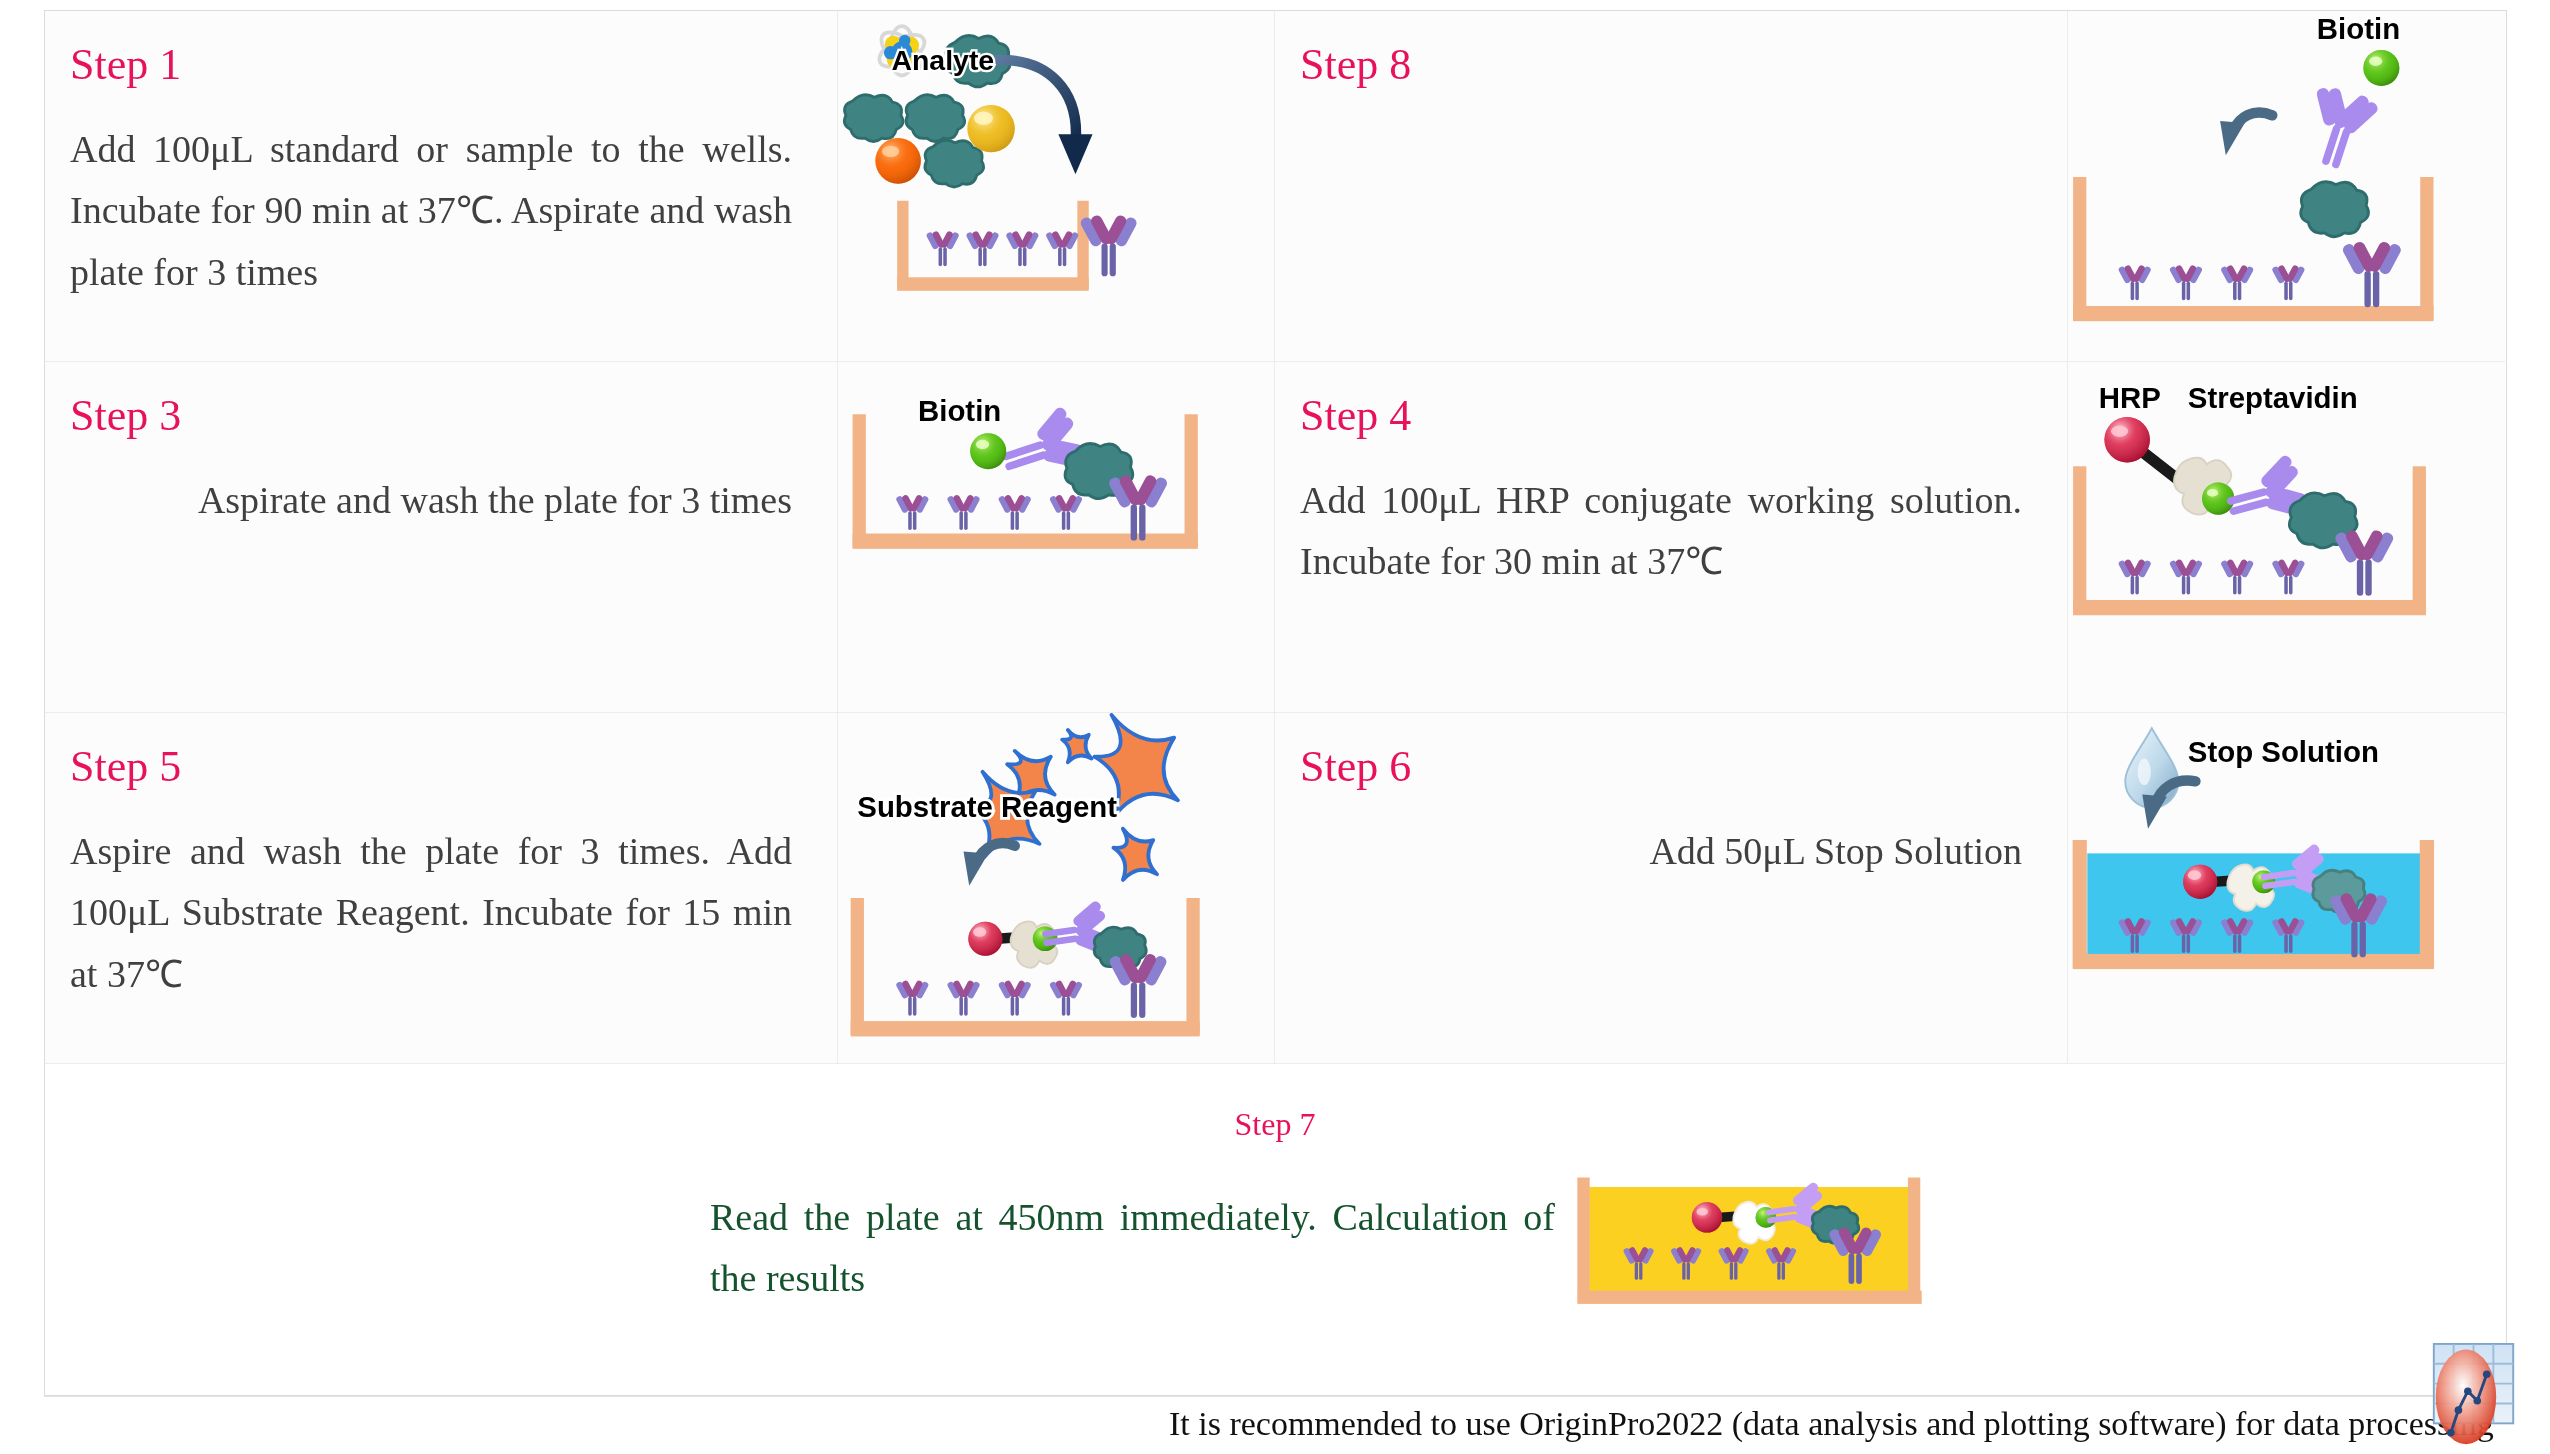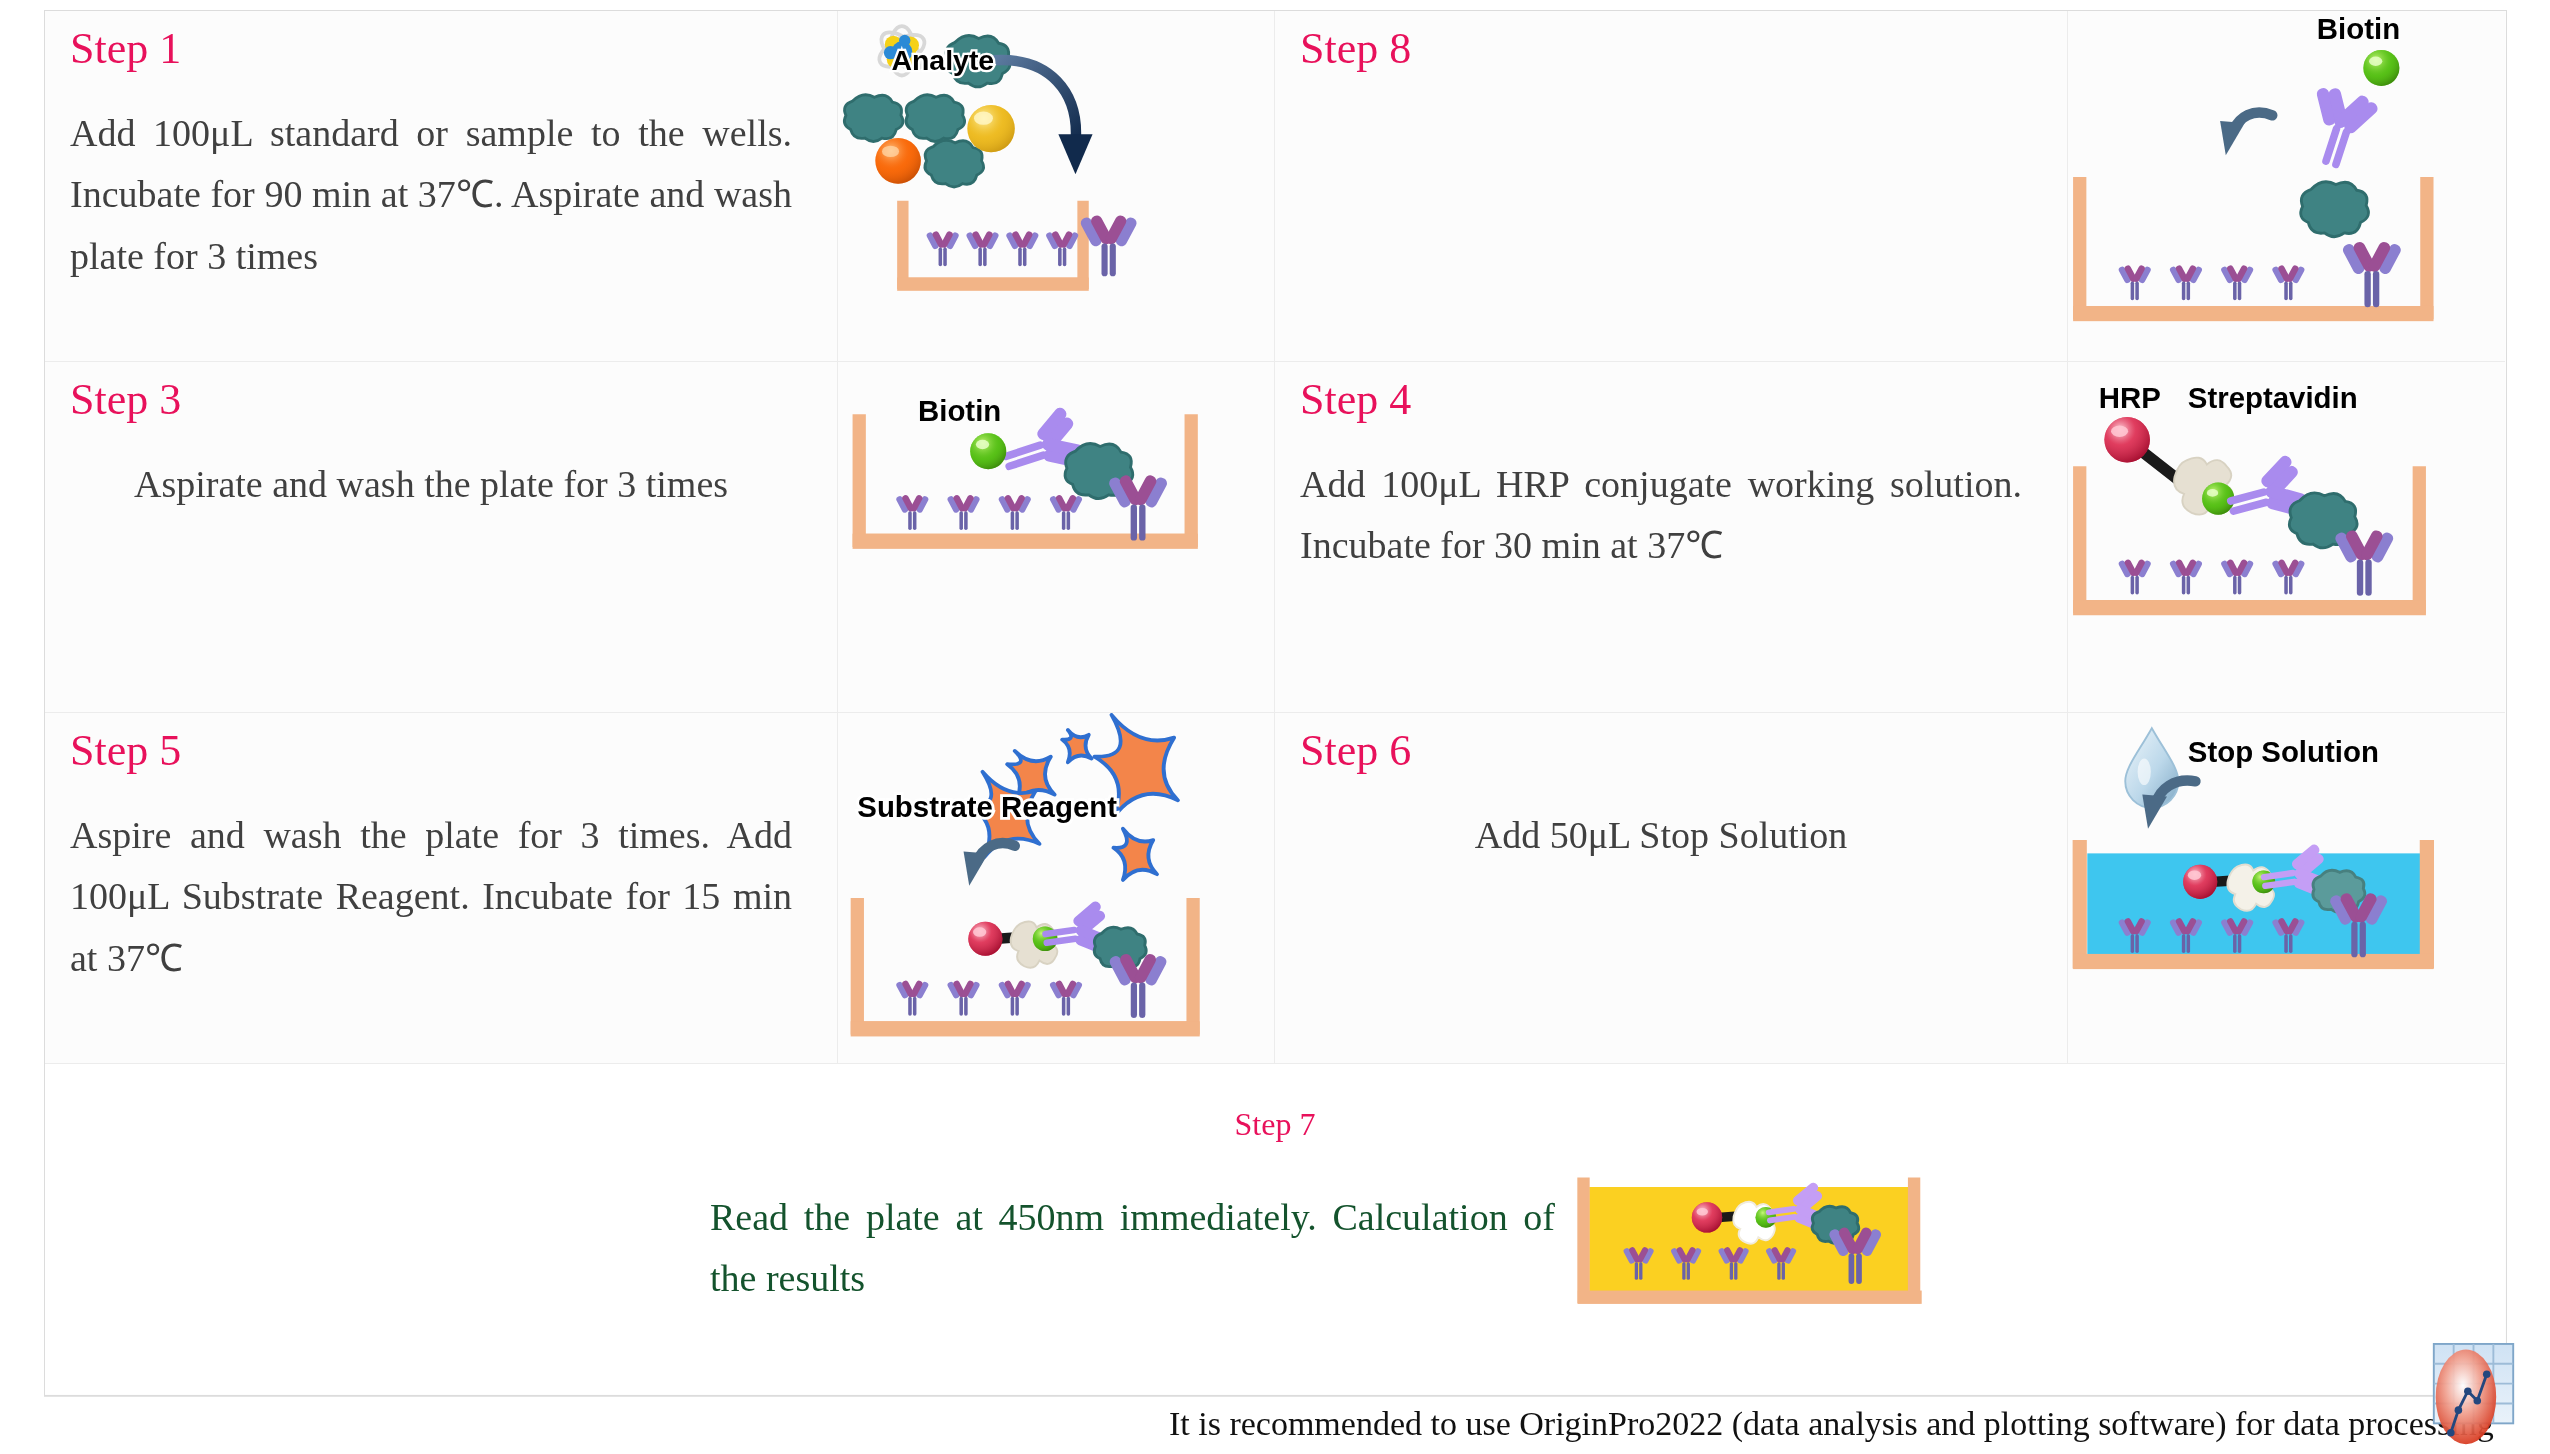--- a/index.html
+++ b/index.html
@@ -26,38 +26,38 @@
     border-right:0.9px solid #ececec;
     border-bottom:0.9px solid #ececec;
     box-sizing:border-box;
     overflow:hidden;
     background:#fcfcfc;
   }
   .cell.nb-r{border-right:none;}
   .cell.span4{grid-column:1 / span 4;background:#ffffff;border-right:none;border-bottom:none;}
 
   
-  .txtcell{padding:16px 25px 0 25px;}
+  .txtcell{padding:32px 25px 0 25px;}
   .step-title{
     color:#e8115b;
     font-size:44px;
     line-height:1.0;
     margin:0 0 32px 0;
     font-family:"Liberation Serif", serif;
   }
   .step-body{
     font-size:38px;
     line-height:1.62;
     color:#404040;
     text-align:justify;
     text-justify:inter-word;
     margin:0;
     width:722px;
   }
-  .step-body.nojust{text-align:center;}
+  .step-body.nojust{text-align:right;}
 
   
   .s7wrap{position:relative;width:100%;height:100%;}
   .s7-title{
     position:absolute;left:0;right:0;top:42px;
     text-align:center;color:#e8115b;font-size:32px;
   }
   .s7-body{
     position:absolute;left:665px;top:123px;width:845px;
     font-size:38px;line-height:1.62;color:#14532d;

